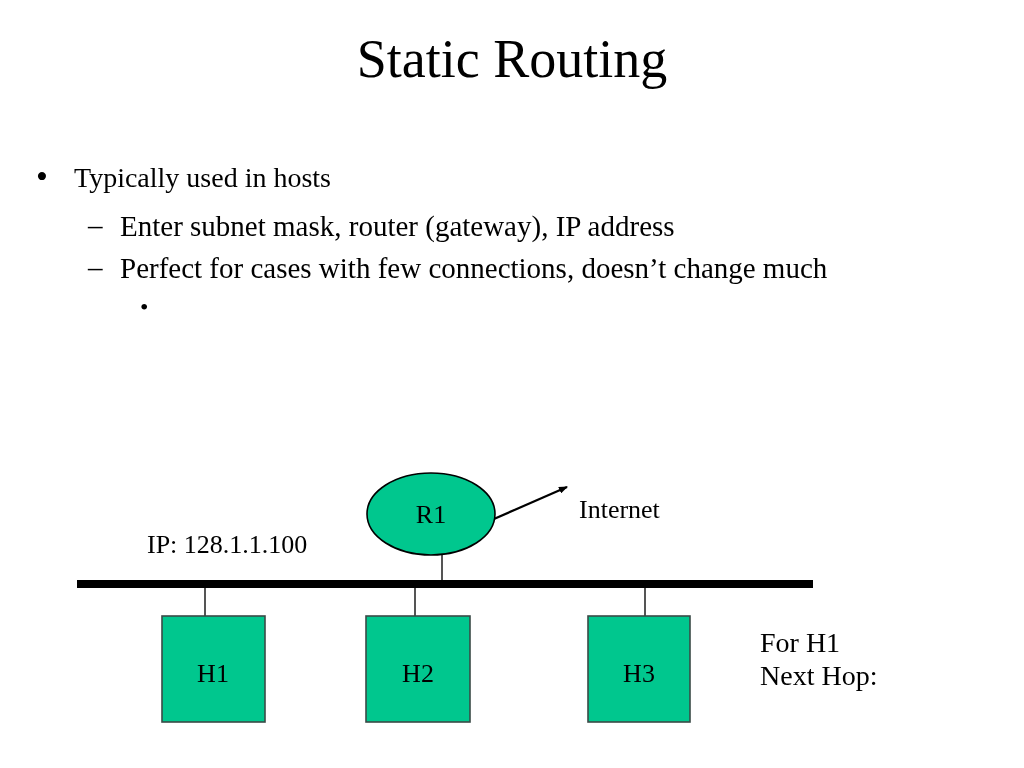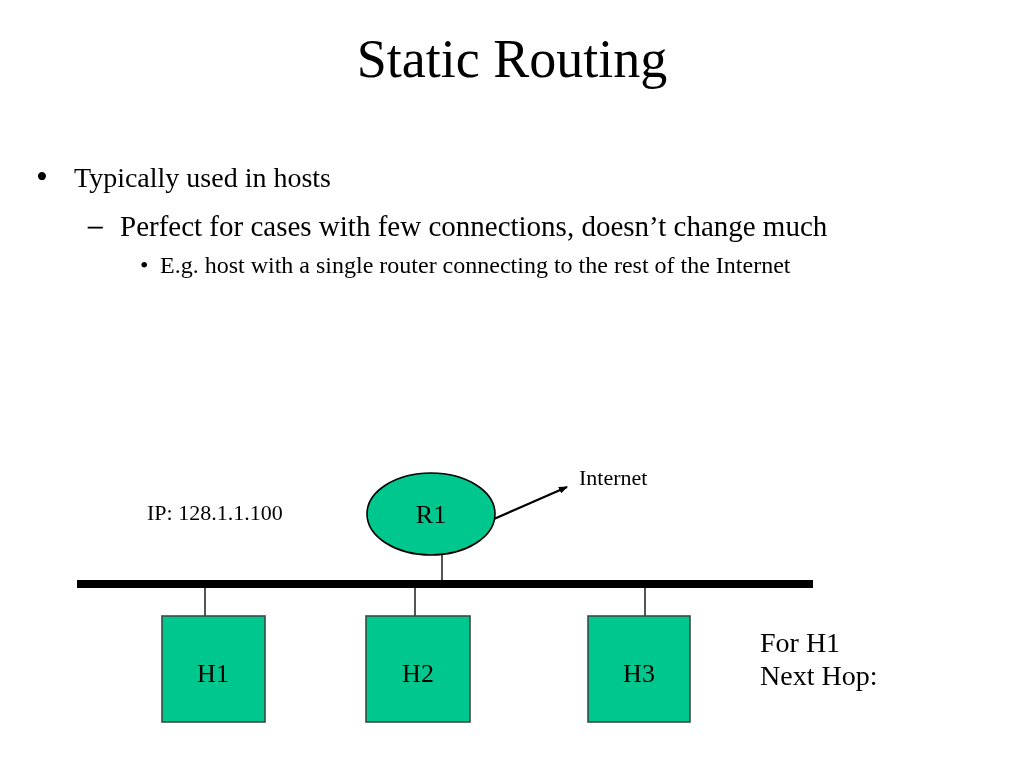--- a/index.html
+++ b/index.html
@@ -118,24 +118,25 @@
   #network-diagram * { pointer-events: auto; }
 
   .node-label {
     font-family: "Liberation Serif", "DejaVu Serif", serif;
     font-size: 26px;
     fill: #000000;
   }
 
   .diag-text {
     position: absolute;
-    font-size: 22px;
+    font-size: 26px;
     line-height: 32px;
     color: #000000;
     white-space: pre;
+    margin-top: 32px;
   }
 
   #ip-label      { left: 147px; top: 497px; }
   #internet-label{ left: 579px; top: 462px; }
 
   #nexthop-block {
     position: absolute;
     left: 760px;
     top: 626px;
     font-size: 28px;
@@ -152,30 +153,30 @@
 
 <div class="bullets">
 
   <div class="b-row lvl1">
     <span class="marker">•</span>
     <span class="btext">Typically used in hosts</span>
   </div>
 
   <div class="b-row lvl2">
     <span class="marker">–</span>
+    <span class="btext">Enter subnet mask, router (gateway), IP address</span>
   </div>
 
   <div class="b-row lvl2">
     <span class="marker">–</span>
     <span class="btext">Perfect for cases with few connections, doesn’t change much</span>
   </div>
 
   <div class="b-row lvl3">
     <span class="marker">•</span>
-    <span class="btext">E.g. host with a single router connecting to the rest of the Internet</span>
   </div>
 
 </div>
 
 <svg id="network-diagram" viewBox="0 0 1024 768" width="1024" height="768">
 
   <defs>
     <marker id="arrowhead" markerWidth="9" markerHeight="7" refX="8" refY="3.5" orient="auto" markerUnits="userSpaceOnUse">
       <polygon points="0 0, 9 3.5, 0 7" fill="#000000"></polygon>
     </marker>

